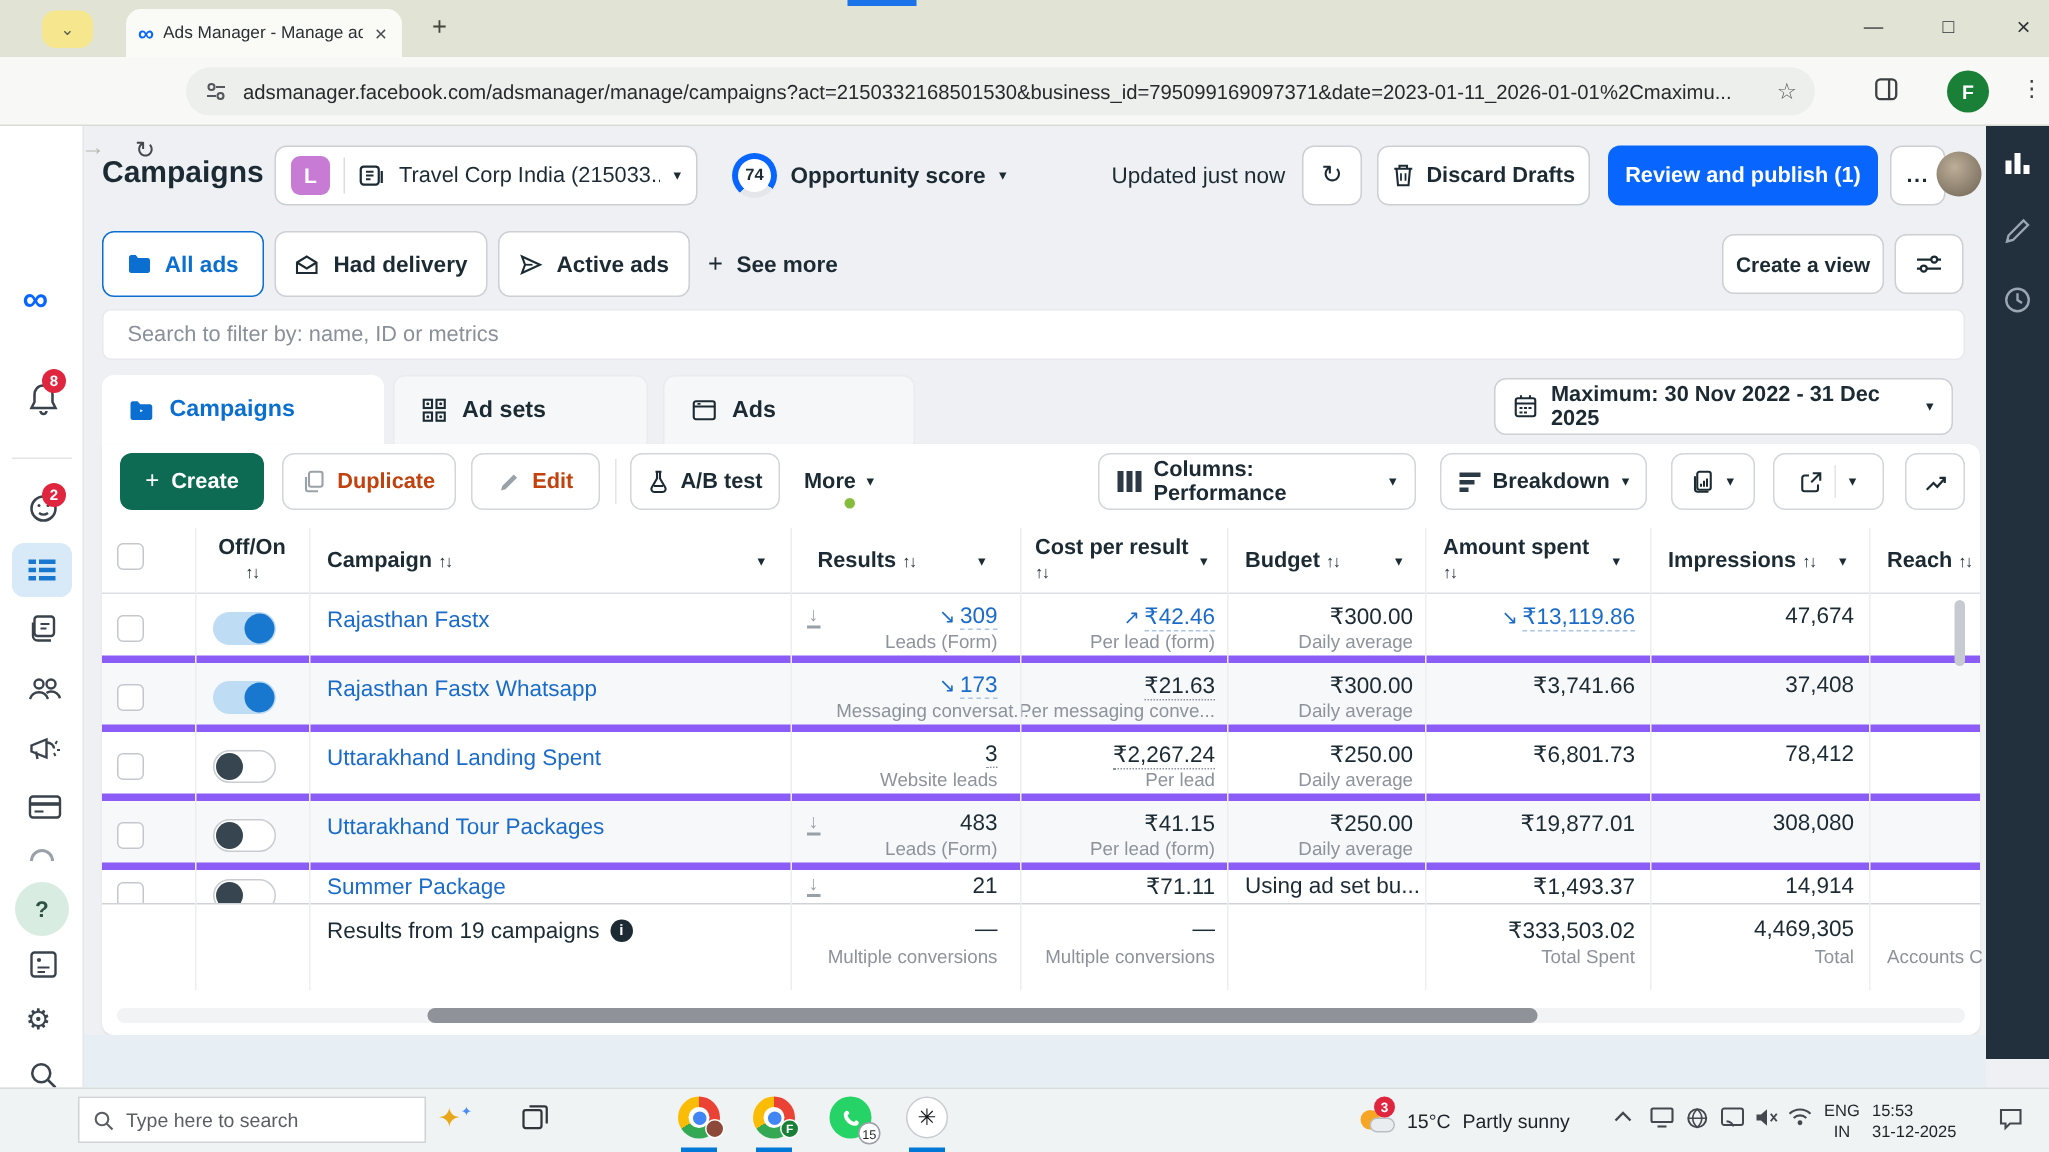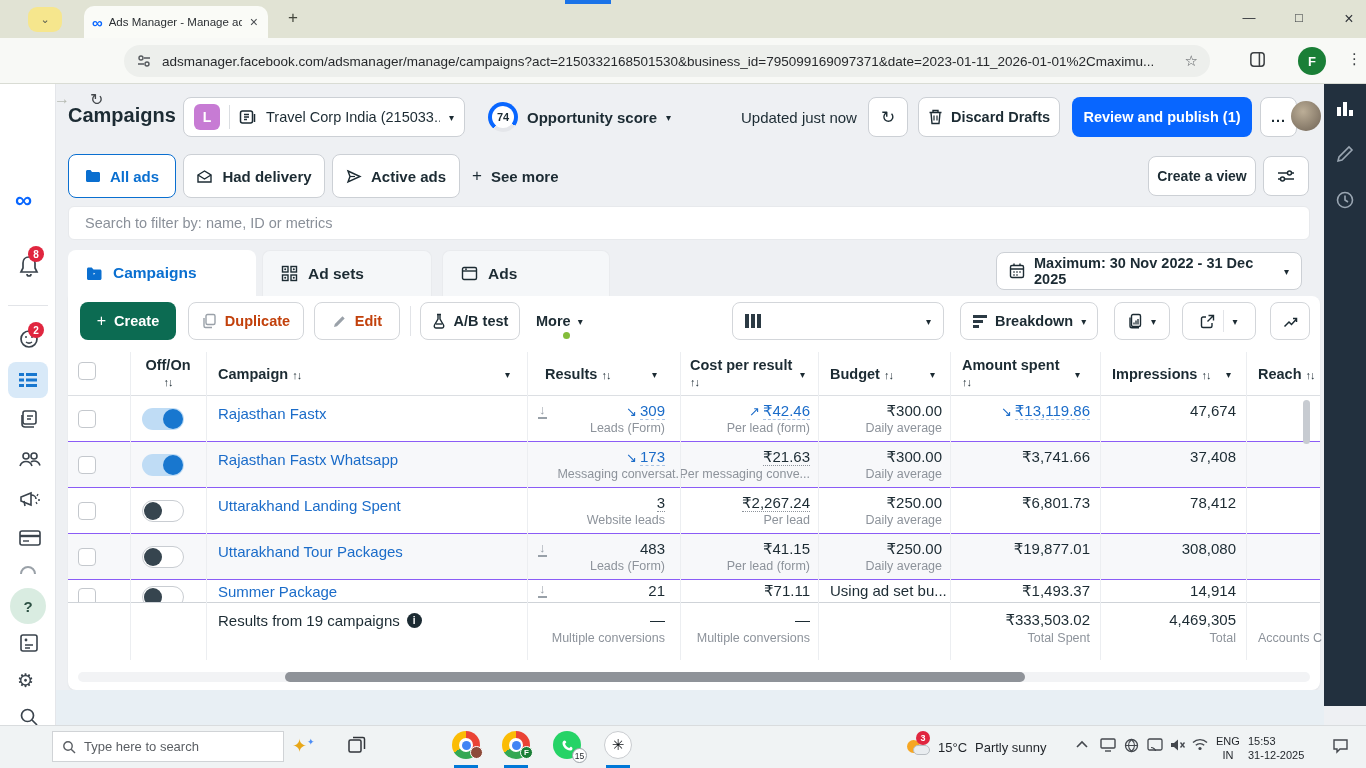--- a/index.html
+++ b/index.html
@@ -111,21 +111,21 @@
   .colicon i{width:4px;height:14px;background:#2b3a44;display:block}
   .bricon i{display:block;background:#2b3a44;height:3px;margin:2px 0}
 
   
   #thead{position:absolute;left:68px;top:352px;width:1252px;height:44px;background:#fff;border-bottom:1px solid #dcdfe3}
   #thead .h{position:absolute;font-size:14.5px;font-weight:bold;white-space:nowrap}
   .sort{font-size:11px;letter-spacing:-1px;font-weight:normal}
   #thead .hcaret{position:absolute;font-size:10px;color:#1c2b33}
   .cb{position:absolute;width:18px;height:18px;border:1px solid #c4c8cd;border-radius:4px;background:#fff}
 
-  .row{position:absolute;left:68px;width:1252px;height:46px;background:#fff;border-bottom:1px solid #8b5cf6}
+  .row{position:absolute;left:68px;width:1252px;height:46px;background:#fff;border-bottom:5px solid #8b5cf6}
   .row.alt{background:#f7f8fa}
   .row .cb{left:10px;top:14px}
   .tgl{position:absolute;left:74px;top:12px;width:42px;height:22px;border-radius:11px}
   .tgl.on{background:#bfdcf5}
   .tgl.on i{position:absolute;right:1px;top:1px;width:20px;height:20px;border-radius:50%;background:#1877cf;display:block}
   .tgl.off{background:#fff;border:1px solid #c9cdd2}
   .tgl.off i{position:absolute;left:1px;top:1px;width:18px;height:18px;border-radius:50%;background:#36454f;display:block}
   .cname{position:absolute;left:150px;top:9px;font-size:15px;color:#1b6cc9;white-space:nowrap}
   .dl{position:absolute;left:470px;top:7px;font-size:13px;color:#98a0a8;border-bottom:2px solid #98a0a8;line-height:1.1;padding:0 1px}
   .cm{position:absolute;top:6px;font-size:15px;color:#1c2b33;white-space:nowrap;text-align:right}
@@ -509,20 +509,21 @@
   <span>More</span>
   <span class="caret">▾</span>
   <i id="more-green-dot"></i>
 </div>
 <div class="tb outline" id="columns-btn">
   <span class="colicon">
       <i></i>
       <i></i>
       <i></i>
     </span>
+  <span>Columns: Performance</span>
   <span class="caret">▾</span>
 </div>
 <div class="tb outline" id="breakdown-btn">
   <span class="bricon">
       <i style="width:14px"></i>
       <i style="width:10px"></i>
       <i style="width:6px"></i>
     </span>
   <span>Breakdown</span>
   <span class="caret">▾</span>

